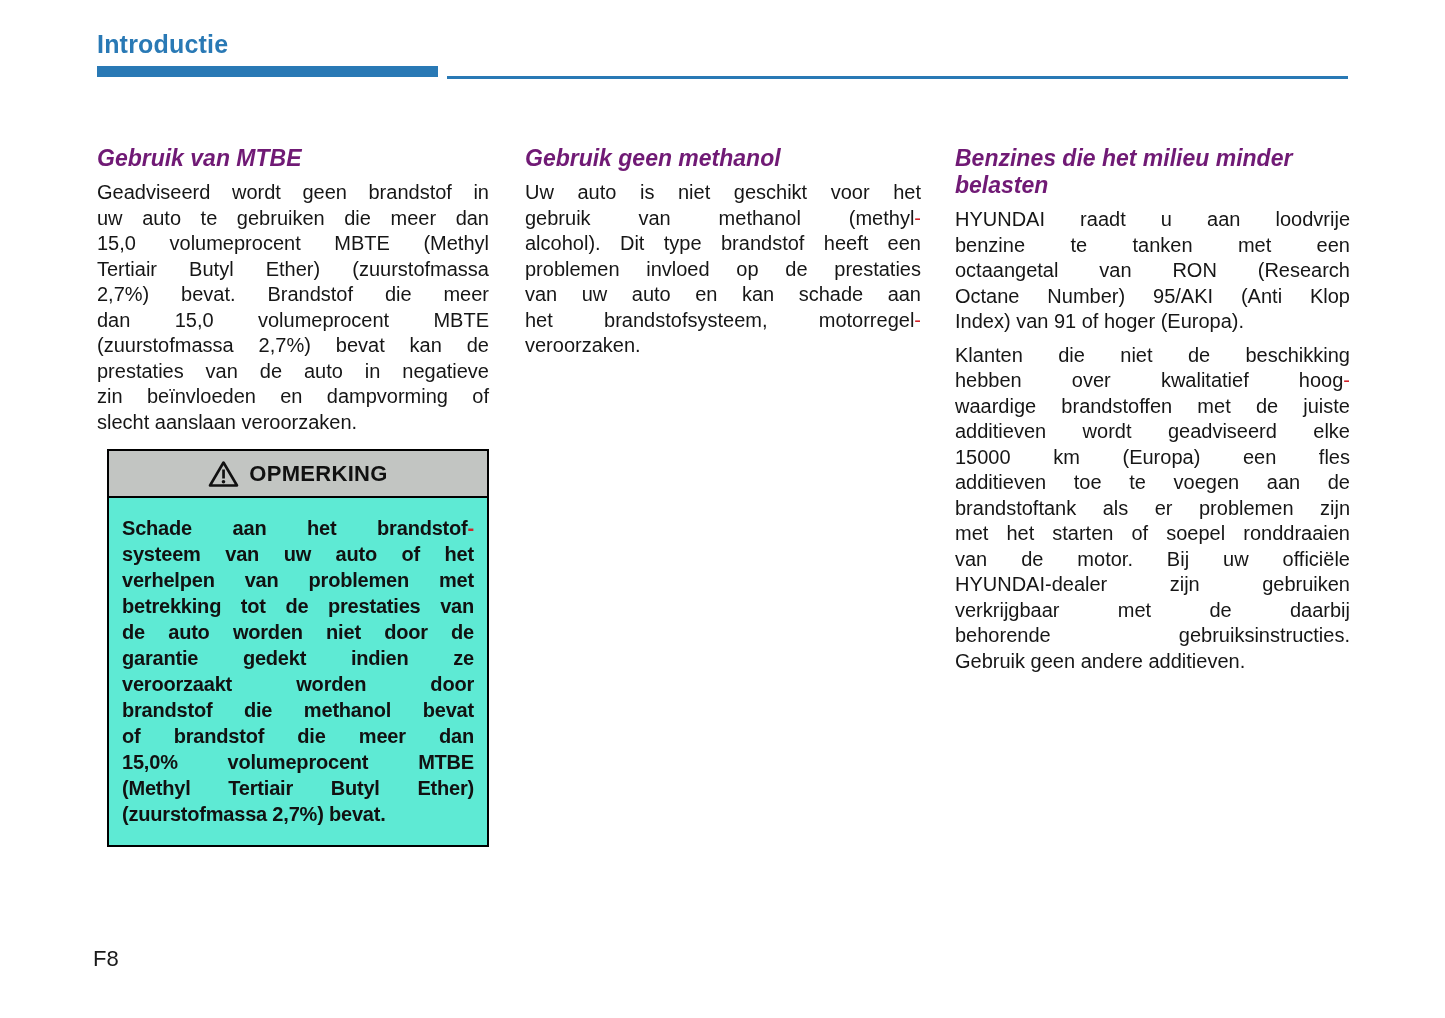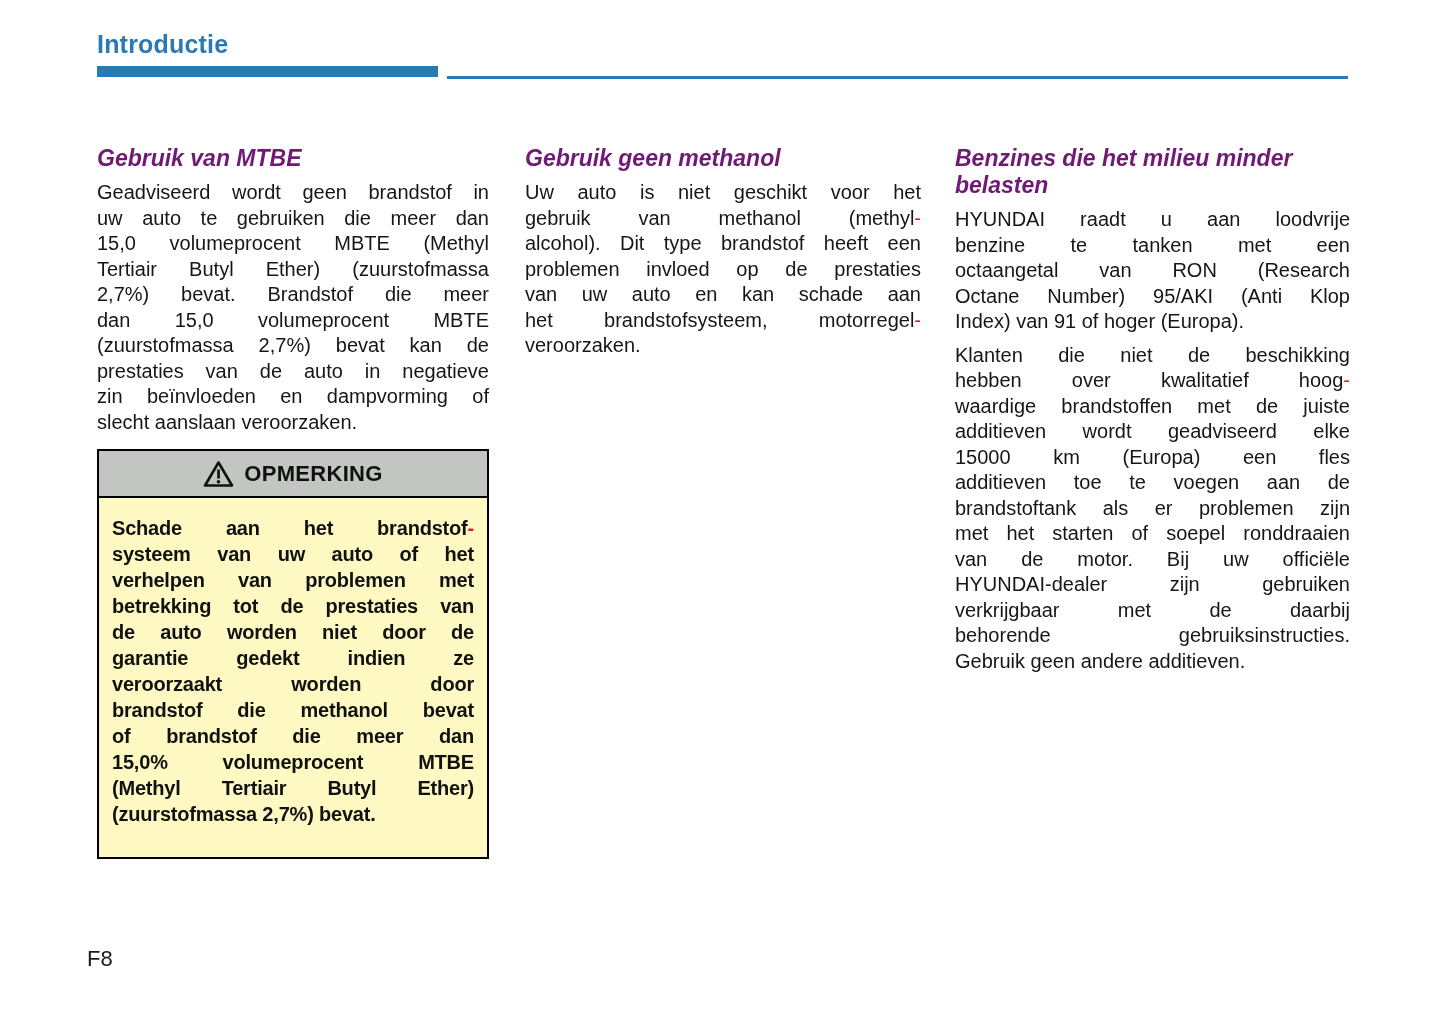--- a/index.html
+++ b/index.html
@@ -58,51 +58,52 @@
     color: #161616;
   }
   .para + .para { margin-top: 8px; }
   .jline { text-align: justify; text-align-last: justify; }
   .jline.last { text-align-last: left; }
   .red-hyphen { color: #d2232a; }
   
   .note-box {
     margin-top: 14px;
     border: 2px solid #000;
-    background: #fef9c3;
+    background: #5eead4;
+    margin-left: 10px;
   }
   .note-header {
     height: 47px;
     background: #c2c5c2;
     border-bottom: 2px solid #000;
     display: flex;
     align-items: center;
     justify-content: center;
     gap: 10px;
   }
   .note-title {
     font-size: 22px;
     font-weight: bold;
     letter-spacing: 0.3px;
     color: #111;
   }
   .warn-icon { display: inline-flex; }
   .warn-icon svg { display: block; }
   .note-body {
-    padding: 17px 13px 30px 13px;
+    padding: 17px 13px 18px 13px;
     font-weight: bold;
     font-size: 20px;
     line-height: 26px;
     letter-spacing: -0.2px;
     color: #111;
   }
   
   .page-number {
     position: absolute;
-    left: 87px;
+    left: 93px;
     top: 946px;
     font-size: 22px;
     color: #1a1a1a;
   }
 </style>
 </head>
 <body>
 
 <div class="page">
 

